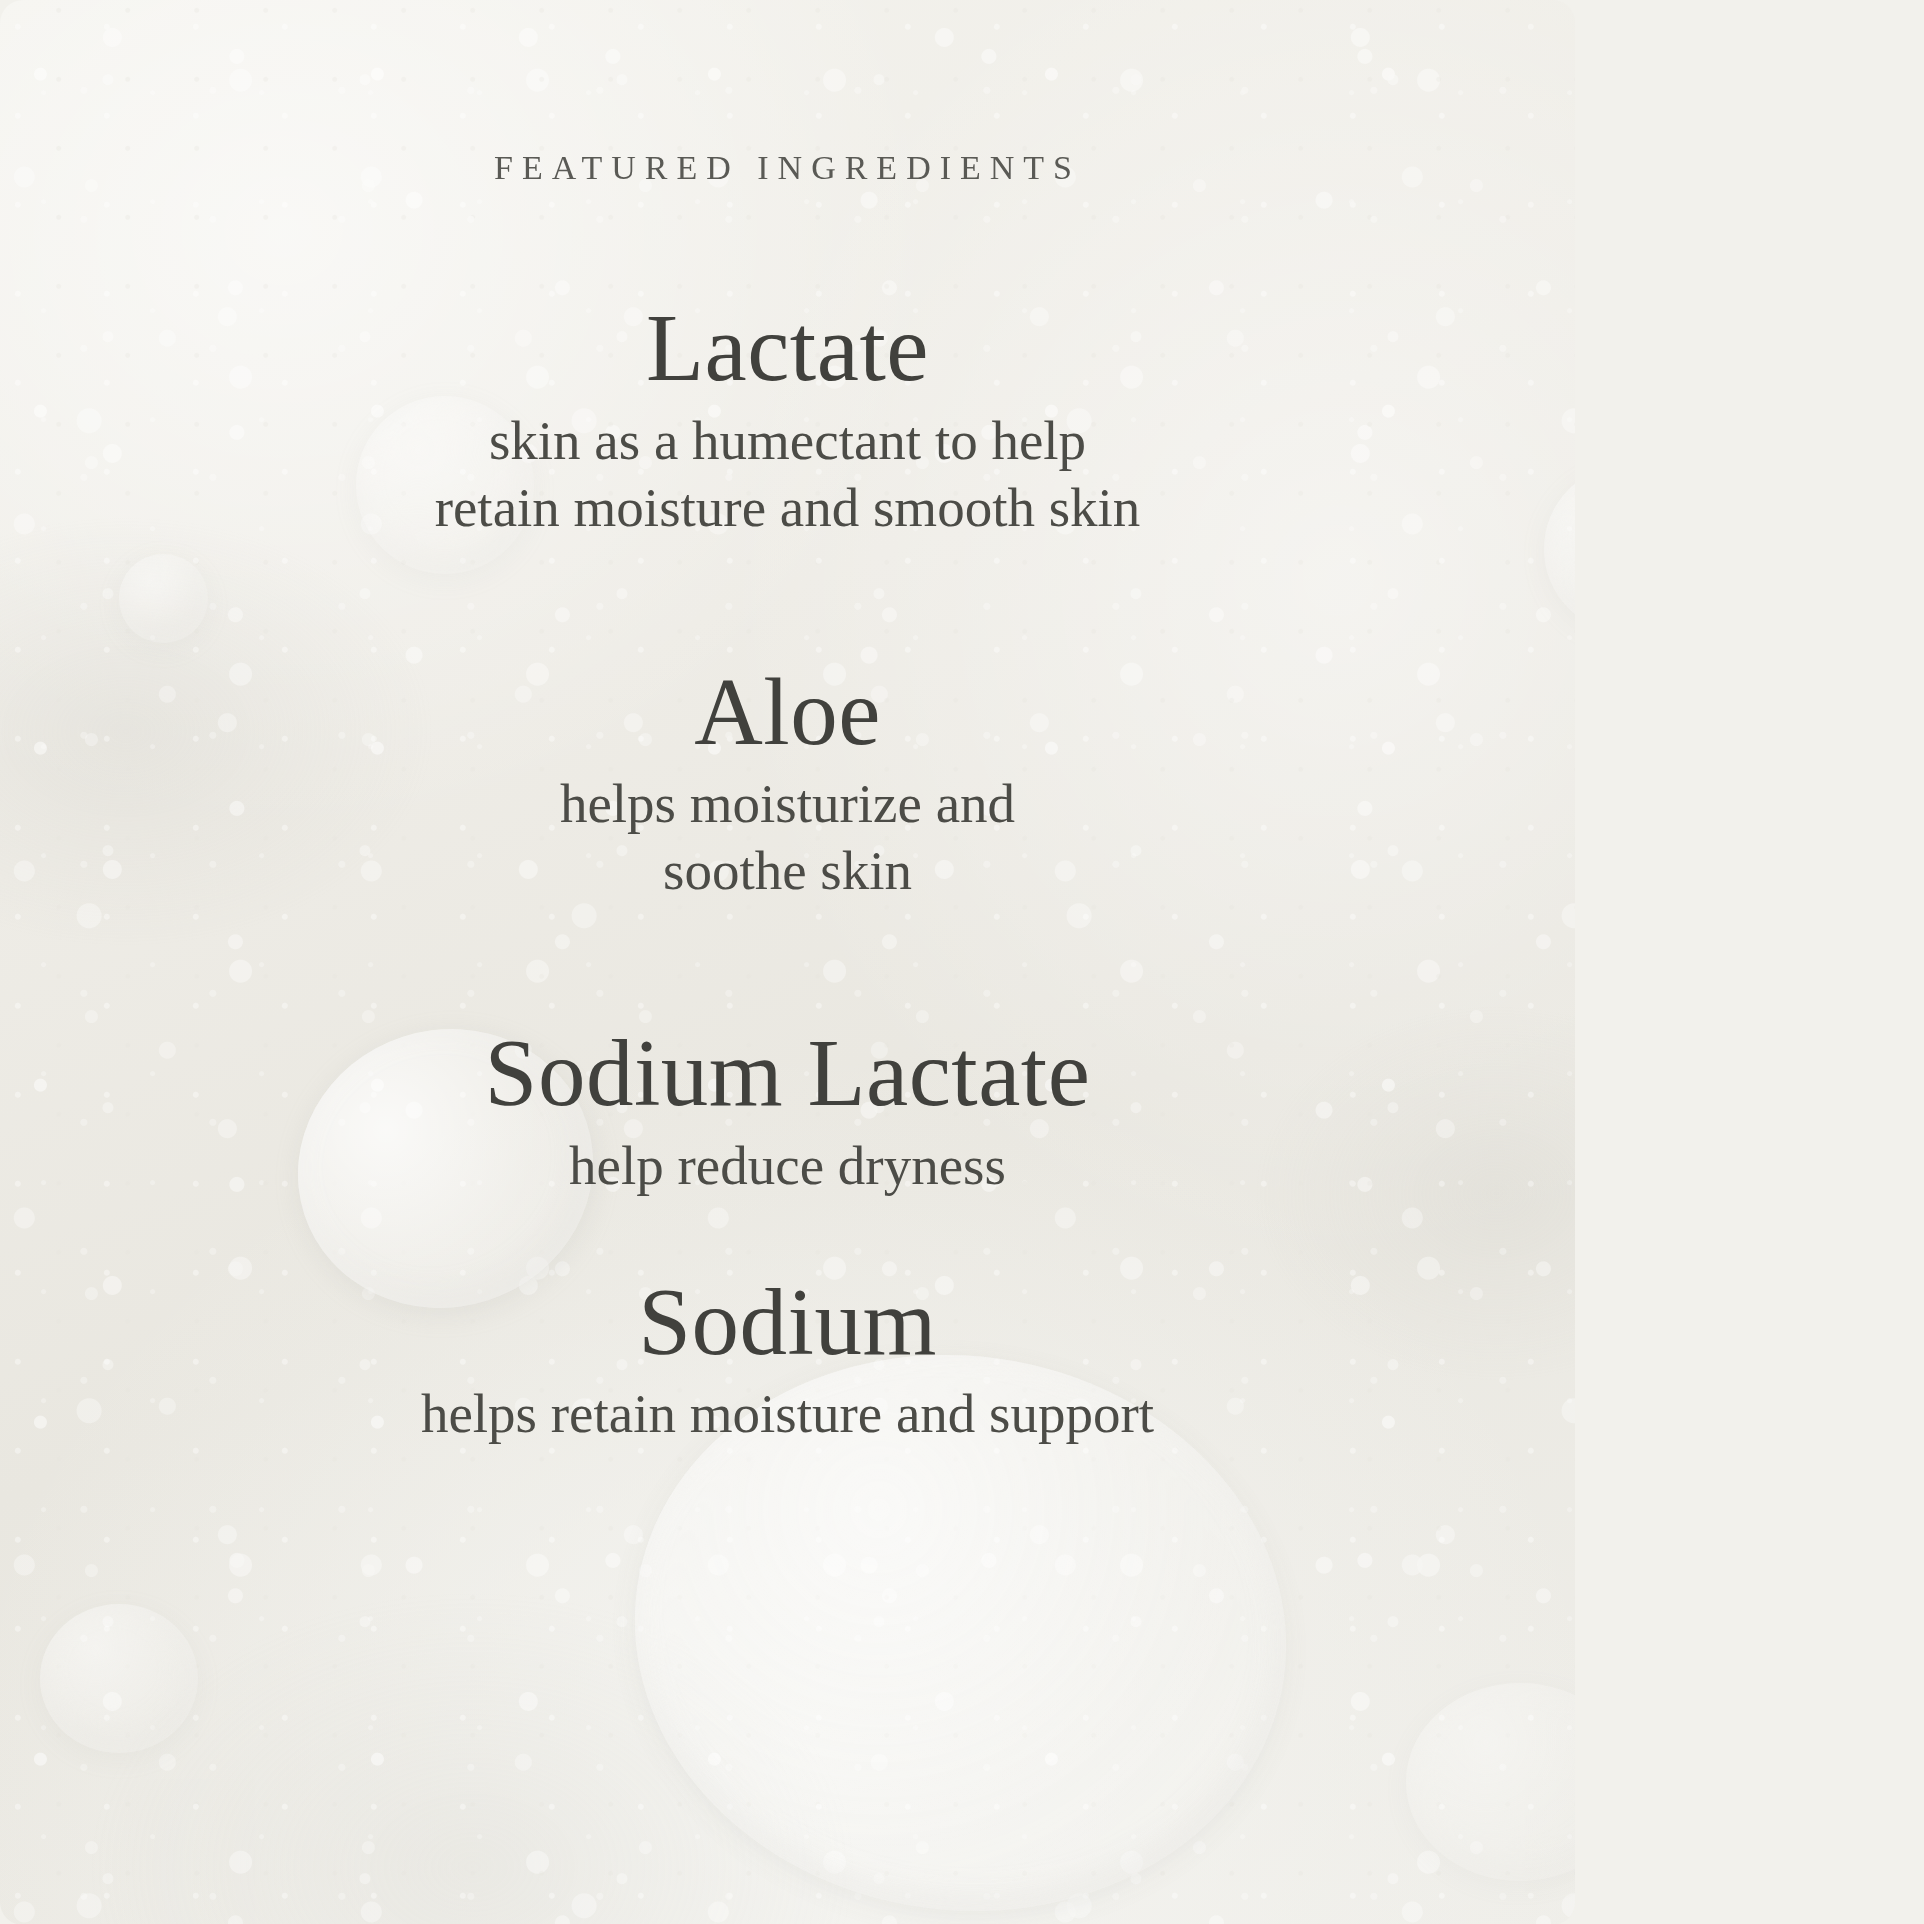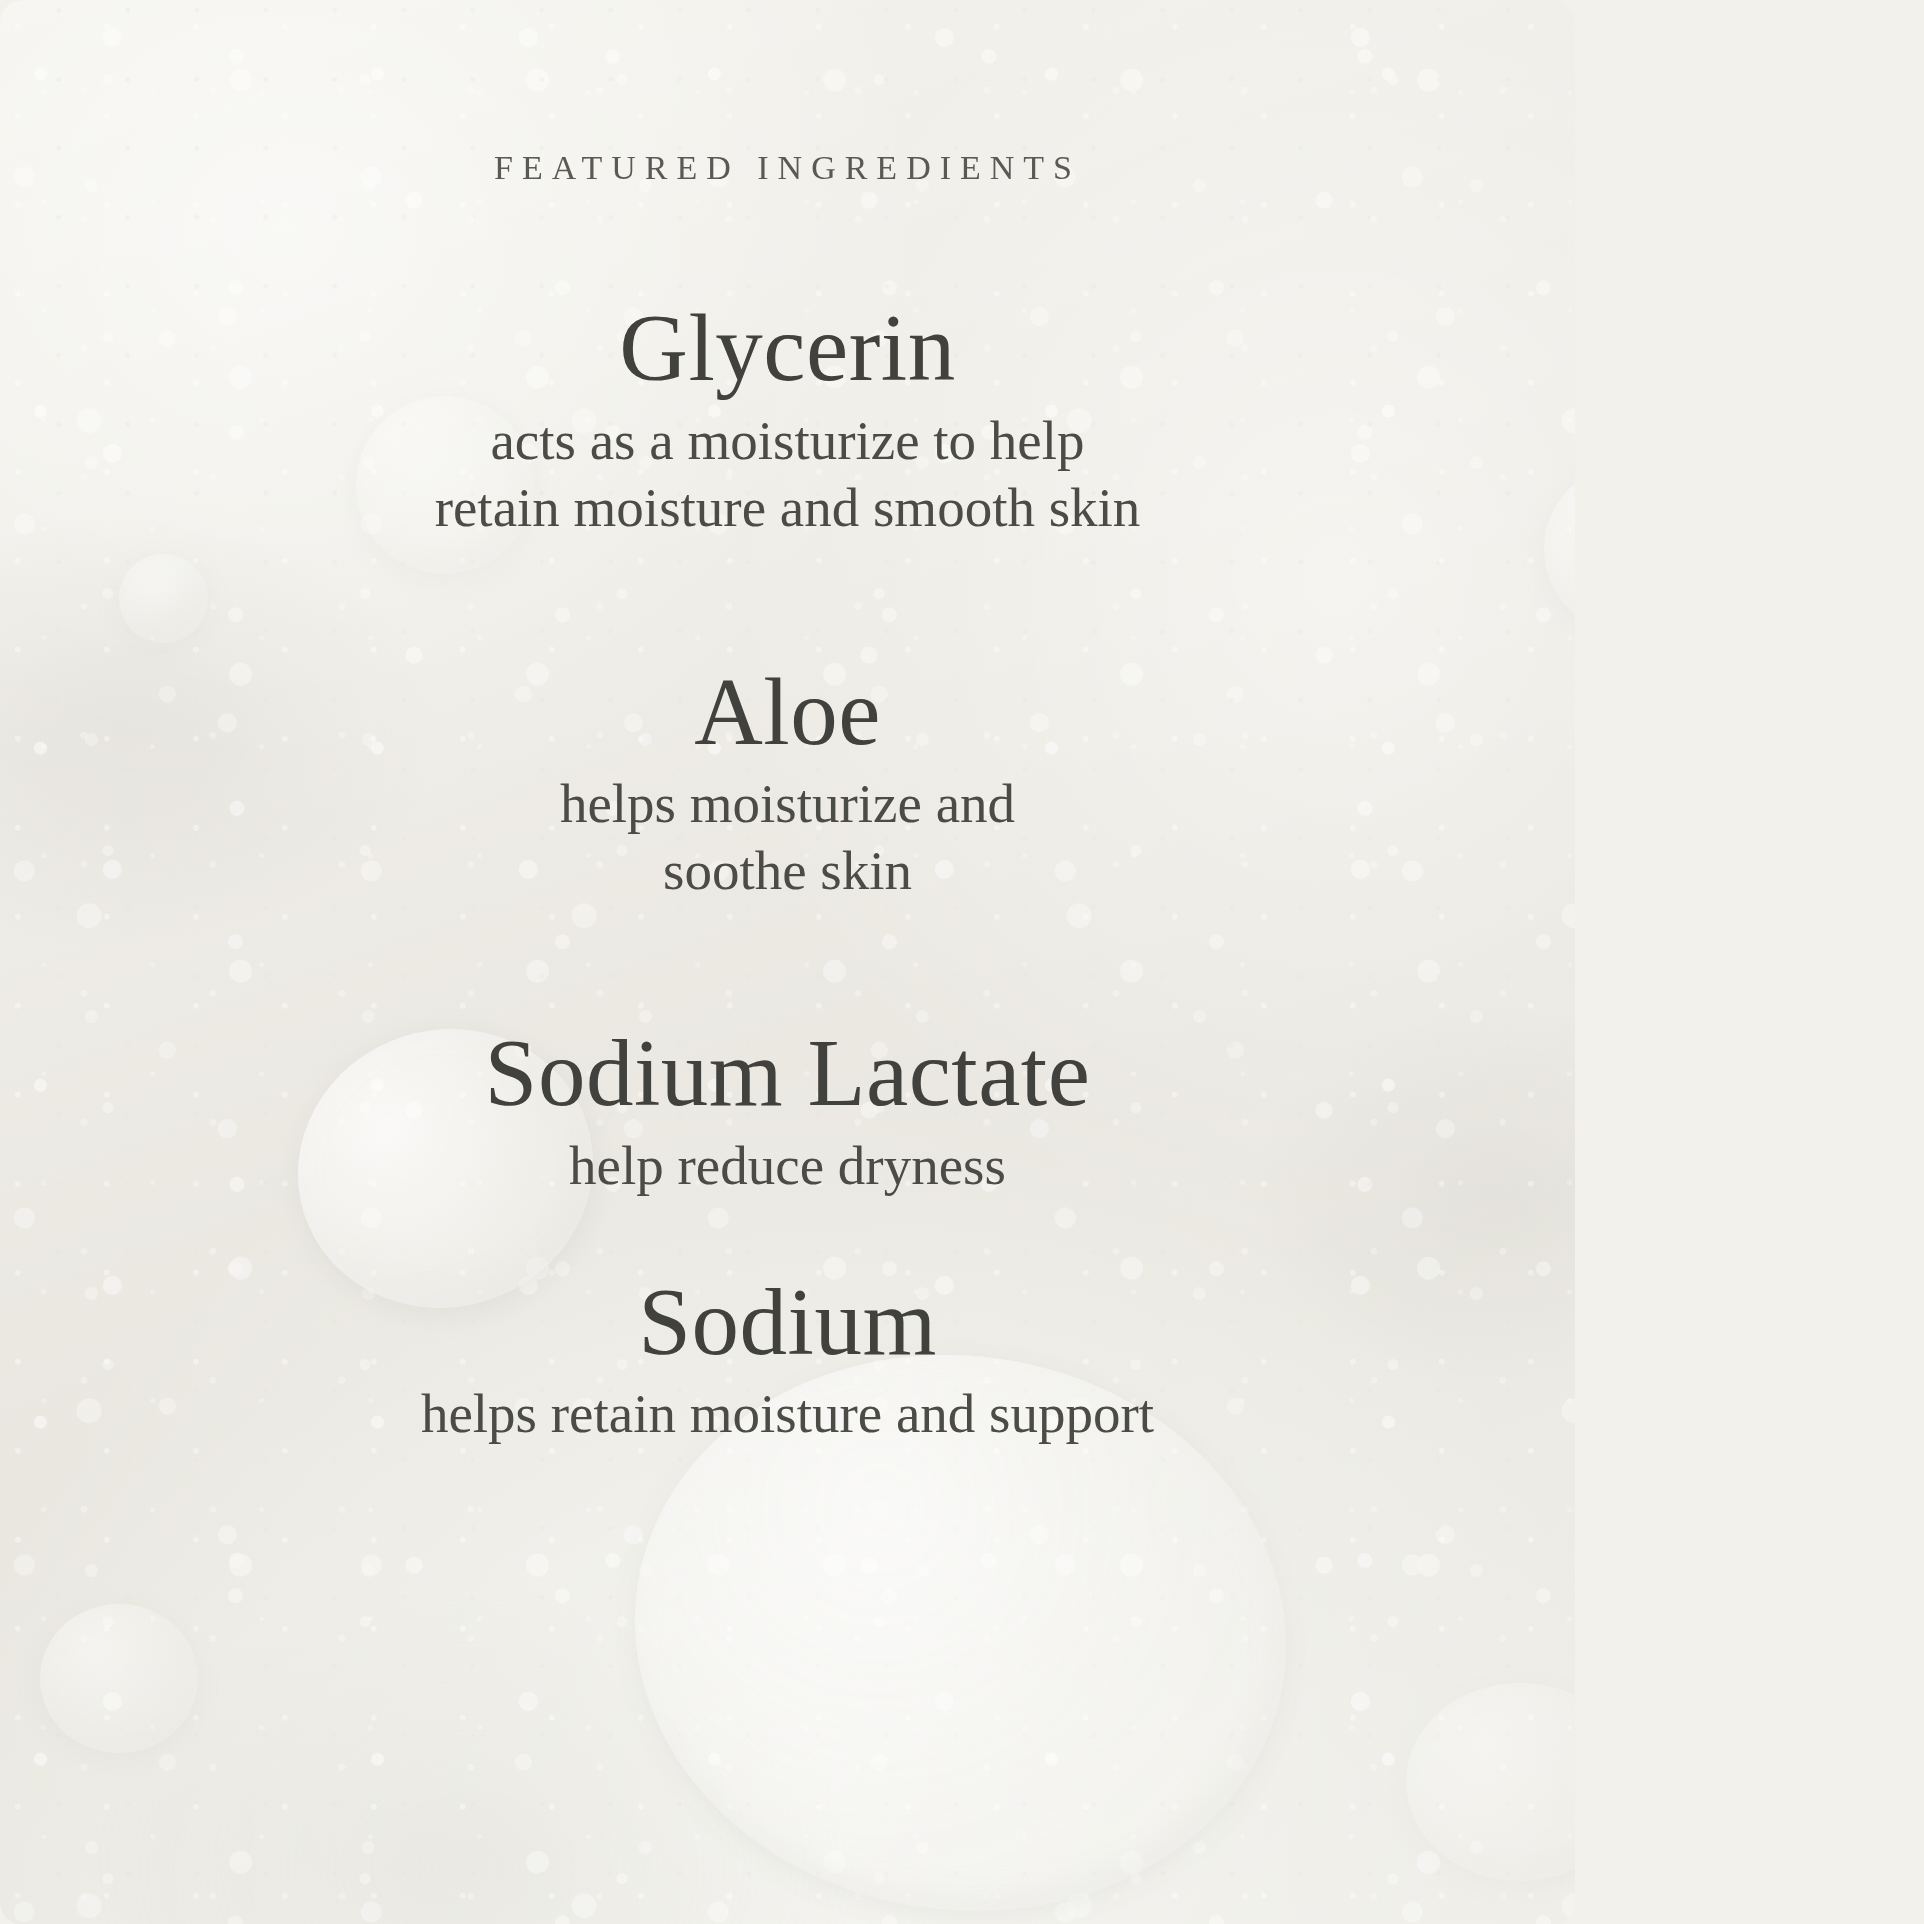--- a/index.html
+++ b/index.html
@@ -136,23 +136,23 @@
   <div class="bubble" style="left:356px; top:396px; width:178px; height:178px; opacity:0.5;"></div>
   <div class="bubble" style="left:40px; top:1604px; width:158px; height:149px; opacity:0.6;"></div>
   <div class="bubble" style="left:119px; top:554px; width:89px; height:89px; opacity:0.5;"></div>
   <div class="bubble" style="left:1406px; top:1683px; width:228px; height:198px; opacity:0.45;"></div>
 
   <div class="content">
 
     <div class="eyebrow">FEATURED INGREDIENTS</div>
 
     <div class="ingredient sp-1">
-      <h2 class="ing-name">Glycerin</h2>
+      <h2 class="ing-name">Lactate</h2>
       <p class="ing-desc">
-        <span class="line">acts as a moisturize to help</span>
+        <span class="line">skin as a humectant to help</span>
         <span class="line">retain moisture and smooth skin</span>
       </p>
     </div>
 
     <div class="ingredient sp-2">
       <h2 class="ing-name">Aloe</h2>
       <p class="ing-desc">
         <span class="line">helps moisturize and</span>
         <span class="line">soothe skin</span>
       </p>

